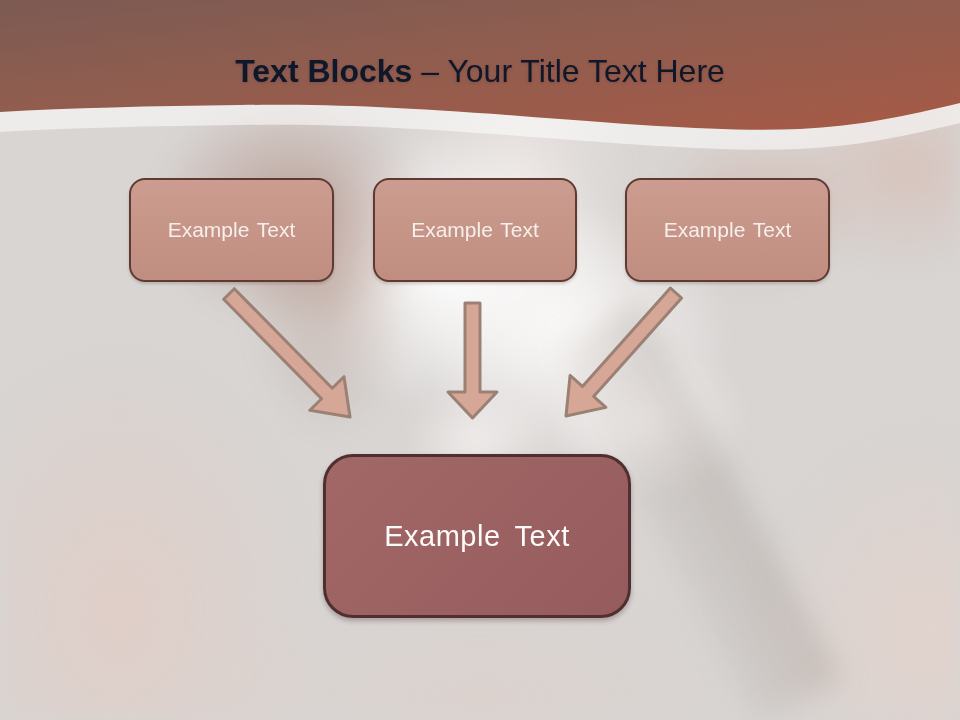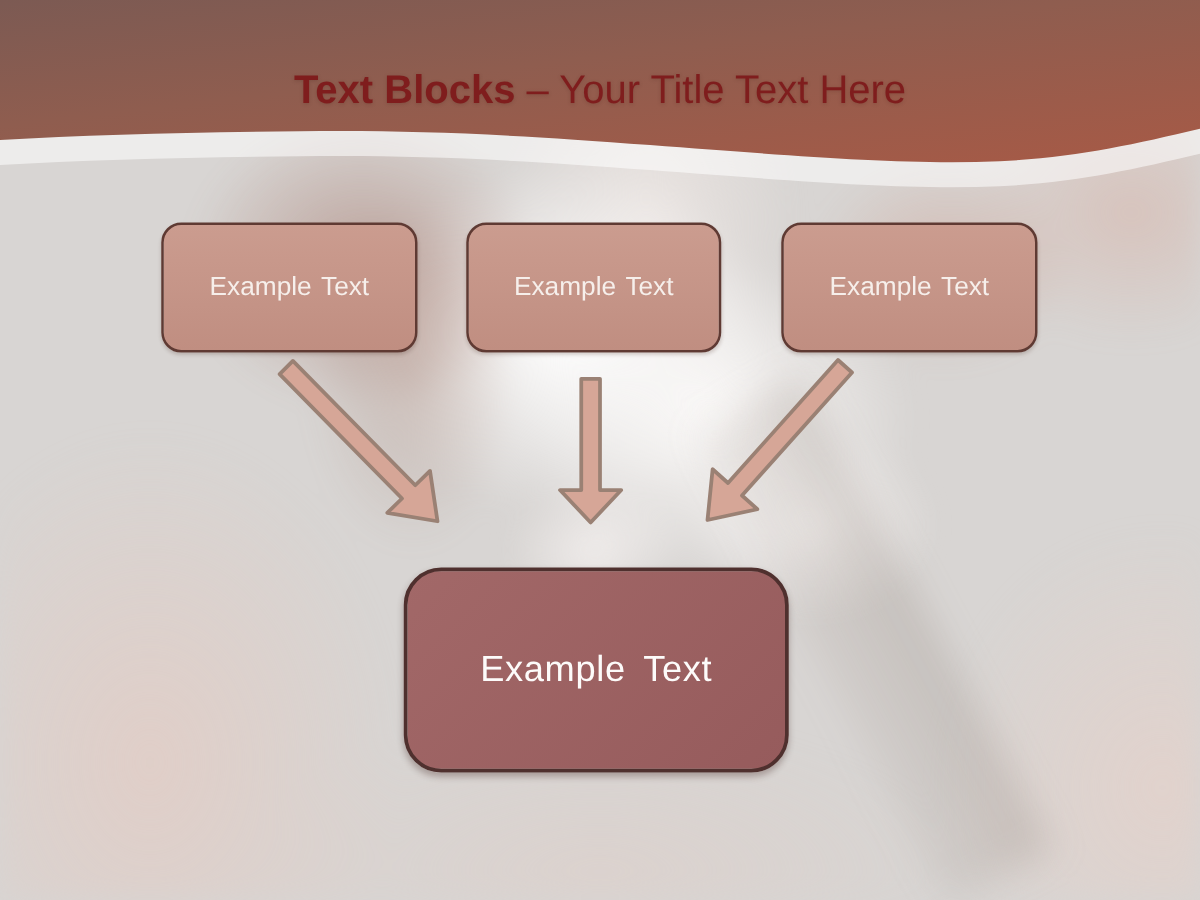--- a/index.html
+++ b/index.html
@@ -42,21 +42,21 @@
   }
   
   .header-wave {
     position: absolute; left: 0; top: 0; z-index: 1;
     width: 960px; height: 160px; display: block;
   }
   .slide-title {
     position: absolute; z-index: 2;
     left: 0; top: 53px; width: 960px;
     text-align: center;
-    color: #7f1d1d;
+    color: #0f172a;
     font-size: 32px; line-height: 36px;
     text-shadow: 0 1px 3px rgba(80,40,30,0.25);
     white-space: nowrap;
   }
   .slide-title .t-bold { font-weight: 700; }
   .slide-title .t-rest { font-weight: 400; }
   
   .arrows {
     position: absolute; left: 0; top: 0; z-index: 1;
     width: 960px; height: 720px; display: block;

